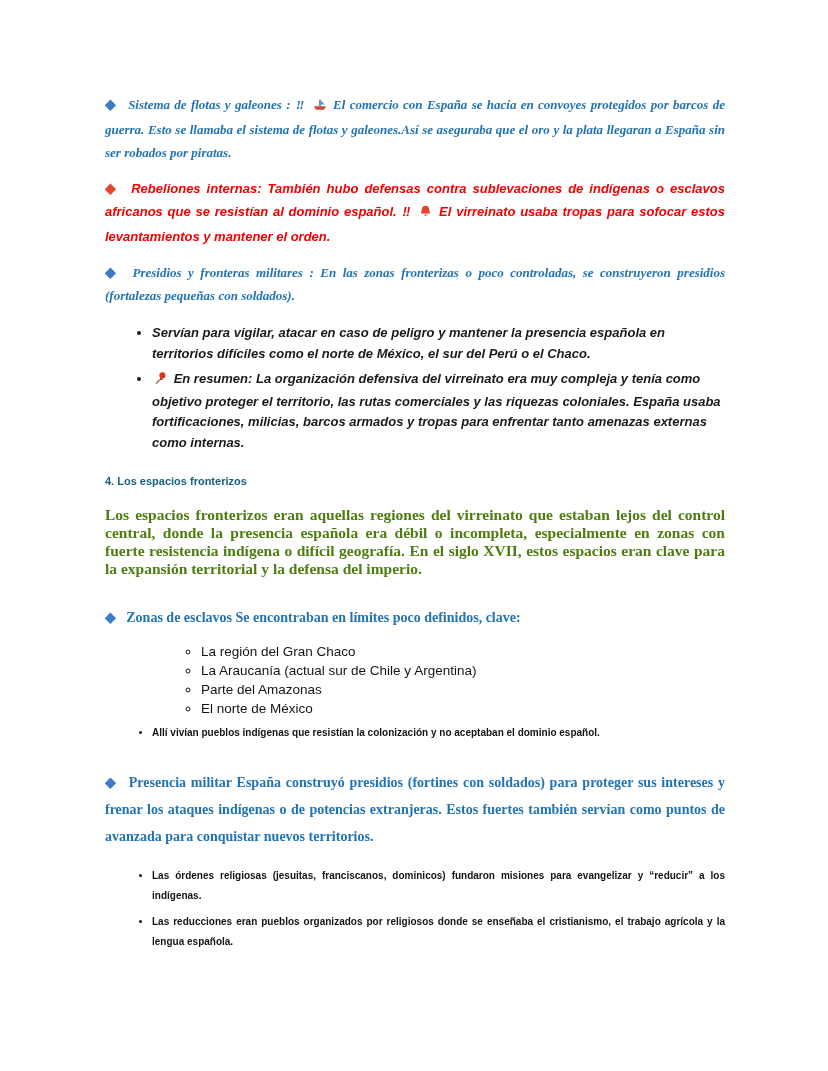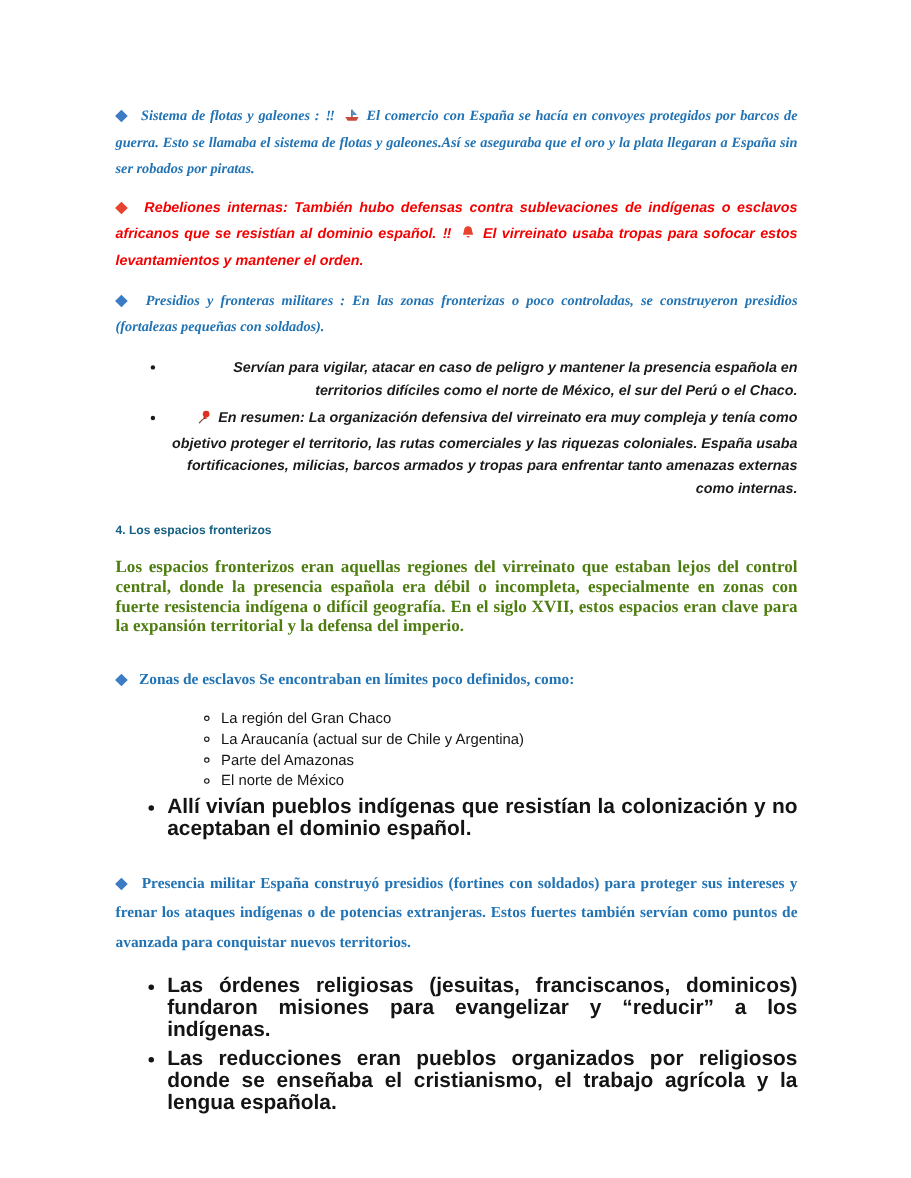--- a/index.html
+++ b/index.html
@@ -14,39 +14,39 @@
 
   .diamond { font-style:normal; font-size:14px; margin-right:7px; letter-spacing:0; }
   .diamond.blue-d { color:#3b7cc4; }
   .diamond.red-d  { color:#e8432e; }
   .excl { font-style:italic; margin:0 1px; }
 
   .icon-svg { display:inline-block; vertical-align:-2px; margin:0 2px; }
 
   
   ul.disc-it { list-style:disc; padding-left:47px; margin:16px 0 6px; }
-  ul.disc-it li { font-size:13px; font-weight:700; font-style:italic; line-height:20.5px; margin-bottom:5px;text-align:right; }
+  ul.disc-it li { font-size:13px; font-weight:700; font-style:italic; line-height:20.5px; margin-bottom:5px; }
 
   
   h2.sec { color:#156082; font-size:11px; font-weight:700; margin:22px 0 14px; }
 
   
   .serif-p { font-family:"Liberation Serif", serif; font-size:15.5px; font-weight:700;
              line-height:18px; text-align:justify; margin:19px 0 0; color:#4d7c0f; }
 
   
   .p-bold { font-size:14px; font-weight:700; line-height:27px; margin-top:26px; text-align:justify; }
 
   
   ul.circle-b { list-style:circle; padding-left:96px; margin:11px 0 0; }
   ul.circle-b li { font-size:13.5px; font-weight:400; line-height:19px; color:#141414; }
 
   
   ul.disc-b { list-style:disc; padding-left:47px; margin:5px 0 0; }
-  ul.disc-b li { font-size:19px; font-weight:700; line-height:20px; text-align:justify;
+  ul.disc-b li { font-size:10px; font-weight:700; line-height:20px; text-align:justify;
                  margin-bottom:6px; color:#141414; }
 </style>
 </head>
 <body>
 
 <div class="page">
 
   <p class="p-it blue">
     <span class="diamond blue-d">◆</span>
     <span>Sistema de flotas y galeones : </span>
@@ -90,21 +90,21 @@
       <span>En resumen:</span><span> La organización defensiva del virreinato era muy compleja y tenía como objetivo proteger el territorio, las rutas comerciales y las riquezas coloniales. España usaba fortificaciones, milicias, barcos armados y tropas para enfrentar tanto amenazas externas como internas.</span>
     </li>
   </ul>
 
   <h2 class="sec">4. Los espacios fronterizos</h2>
 
   <p class="serif-p">Los espacios fronterizos eran aquellas regiones del virreinato que estaban lejos del control central, donde la presencia española era débil o incompleta, especialmente en zonas con fuerte resistencia indígena o difícil geografía. En el siglo XVII, estos espacios eran clave para la expansión territorial y la defensa del imperio.</p>
 
   <p class="p-bold blue">
     <span class="diamond blue-d">◆</span>
-    <span>Zonas de esclavos </span><span>Se encontraban en límites poco definidos, como:</span>
+    <span>Zonas de esclavos </span><span>Se encontraban en límites poco definidos, clave:</span>
   </p>
 
   <ul class="circle-b">
     <li>La región del Gran Chaco</li>
     <li>La Araucanía (actual sur de Chile y Argentina)</li>
     <li>Parte del Amazonas</li>
     <li>El norte de México</li>
   </ul>
 
   <ul class="disc-b">

